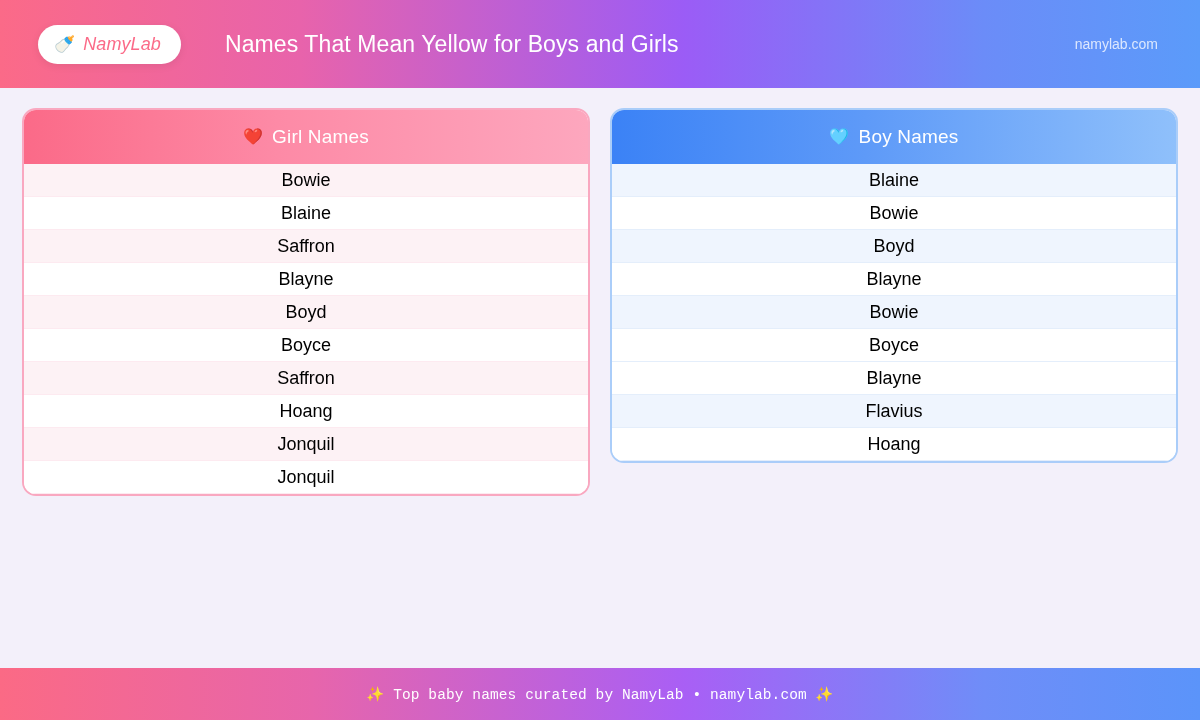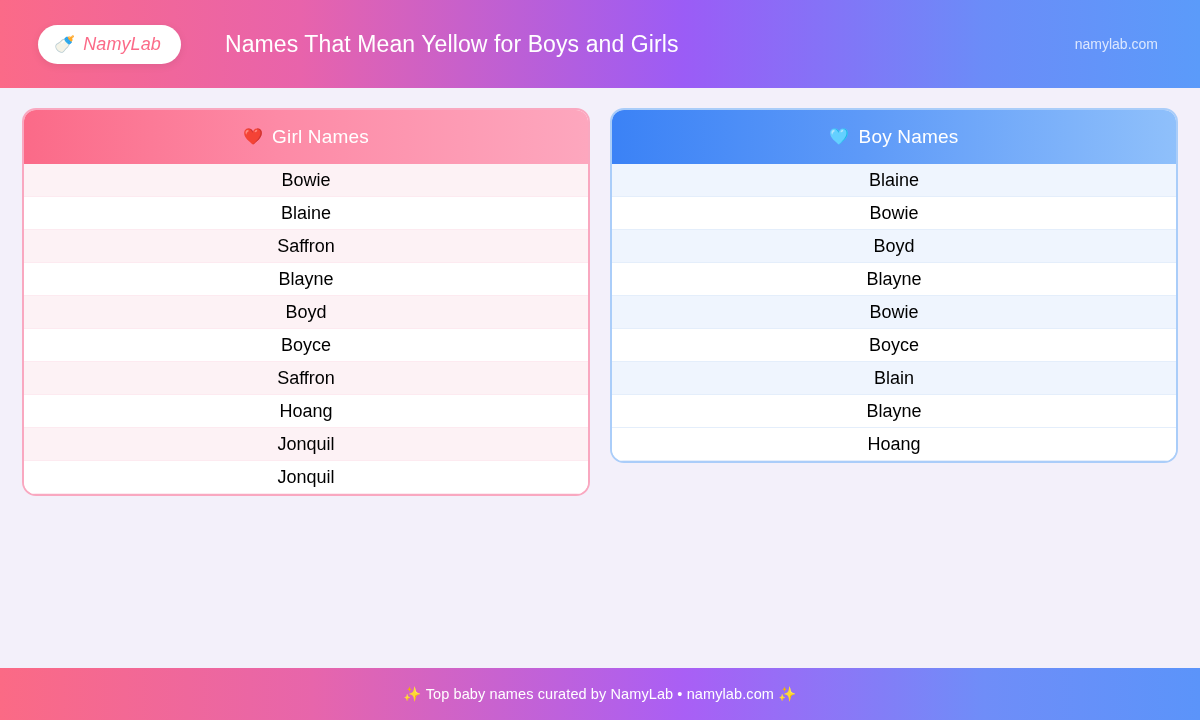--- a/index.html
+++ b/index.html
@@ -139,21 +139,21 @@
     height: 52px;
     flex: 0 0 52px;
     background: linear-gradient(90deg, #fb6a85 0%, #e765ab 26%, #a95ff5 57%, #6f8df8 82%, #5b94fa 100%);
     display: flex;
     align-items: center;
     justify-content: center;
     color: #ffffff;
     font-size: 14.5px;
     letter-spacing: 0.1px;
   }
-  .footer-text { font-family: Liberation Sans, sans-serif; text-align: center; }
+  .footer-text { font-family: Liberation Mono, monospace; text-align: center; }
 </style>
 </head>
 <body>
 
 <div class="page">
 
   <div class="header">
     <div class="logo-pill">
       <span class="logo-emoji">🍼</span>
       <span class="logo-text">NamyLab</span>
@@ -188,22 +188,22 @@
         <span class="hdr-emoji">🩵</span>
         <span>Boy Names</span>
       </div>
       <div class="name-list">
         <div class="name-row alt">Blaine</div>
         <div class="name-row">Bowie</div>
         <div class="name-row alt">Boyd</div>
         <div class="name-row">Blayne</div>
         <div class="name-row alt">Bowie</div>
         <div class="name-row">Boyce</div>
-        <div class="name-row alt">Blain</div>
         <div class="name-row">Blayne</div>
+        <div class="name-row alt">Flavius</div>
         <div class="name-row">Hoang</div>
       </div>
     </div>
 
   </div>
 
   <div class="footer">
     <span class="footer-text">✨ Top baby names curated by NamyLab • namylab.com ✨</span>
   </div>
 

